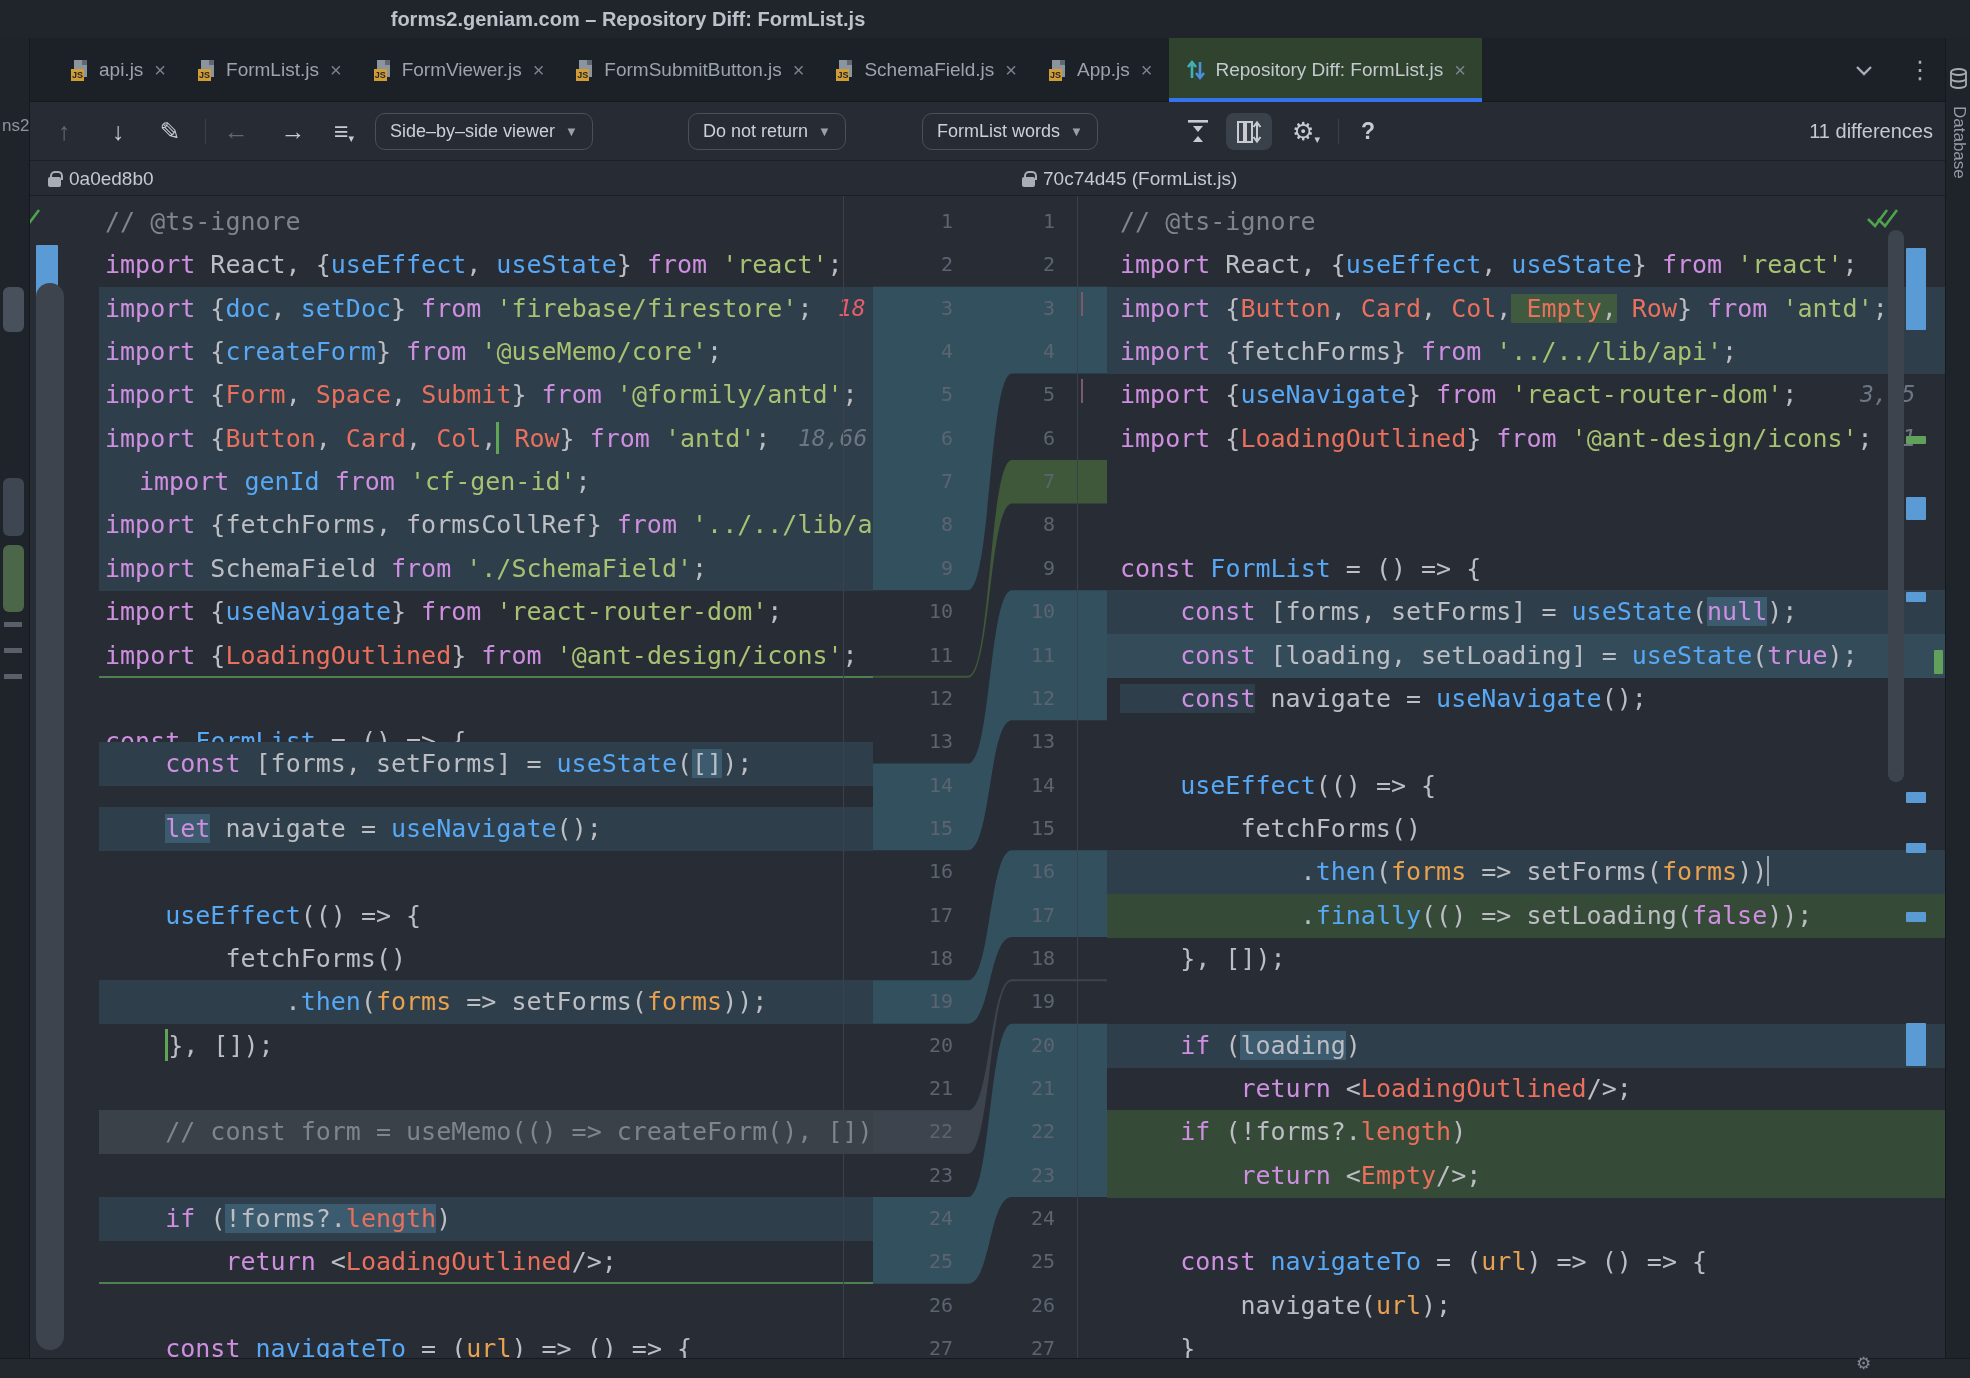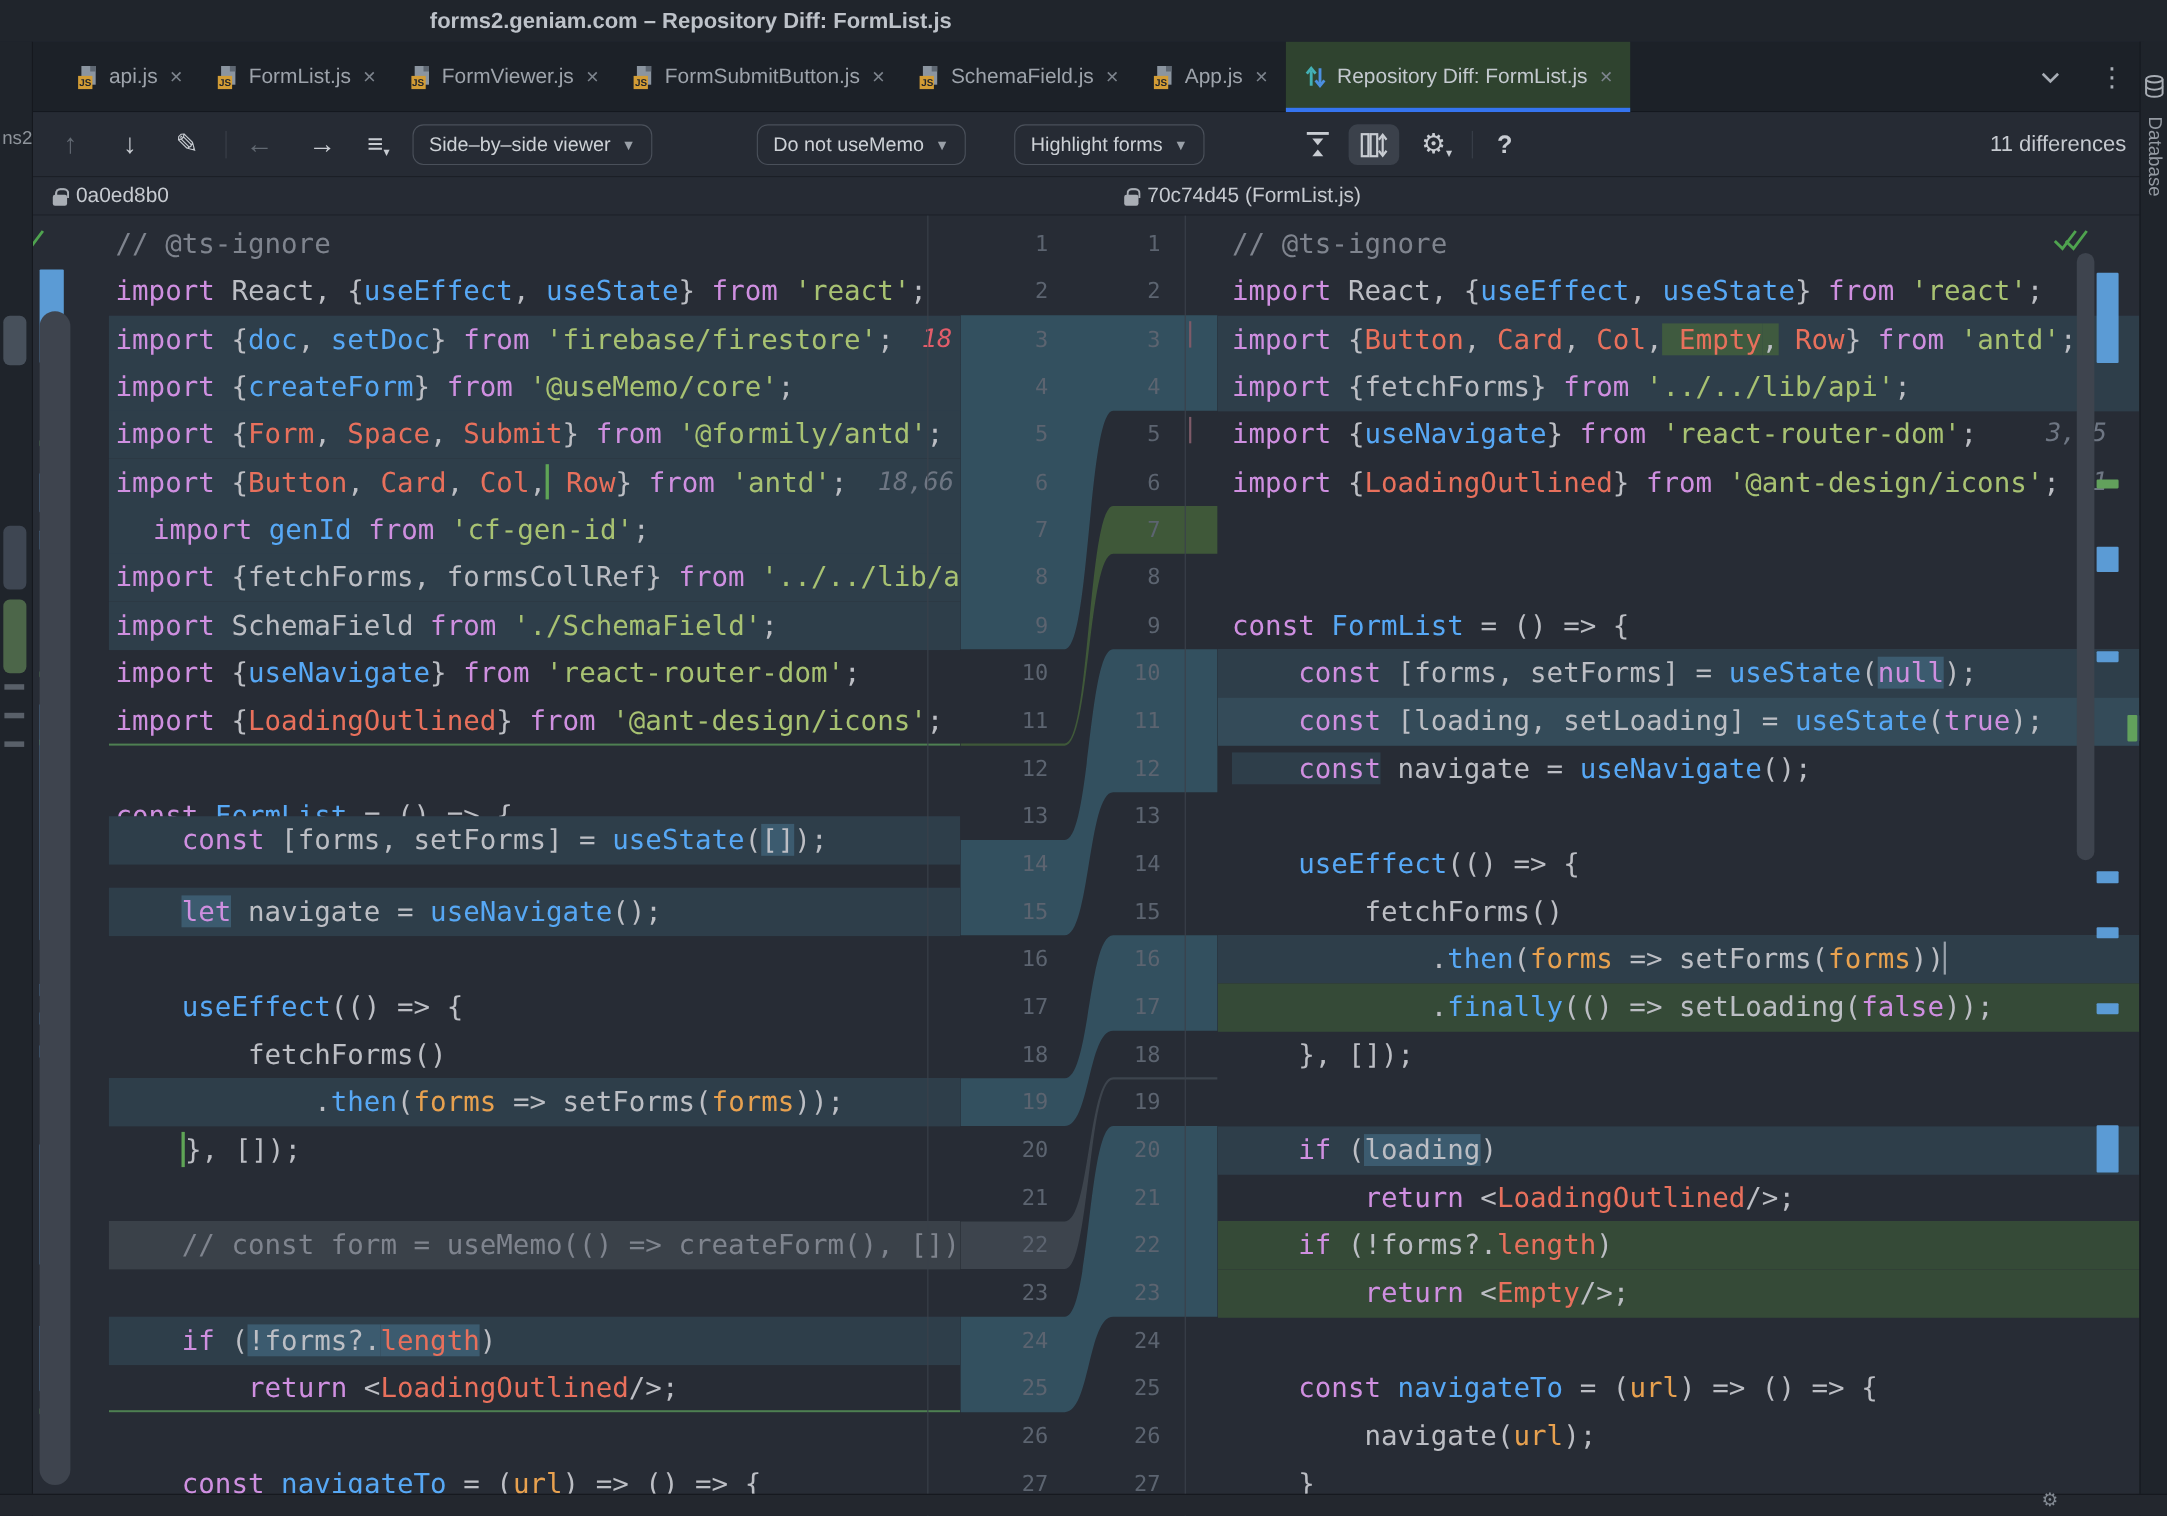--- a/index.html
+++ b/index.html
@@ -215,25 +215,25 @@
       </div>
     <div class="tbi" style="left:326px;width:36px">
       <span class="glyph24">≡</span>
         <span style="font-size:11px;margin-top:14px">▾</span>
     </div>
     <div class="dd" style="left:375px">
       <span>Side–by–side viewer</span>
         <span class="caret">▼</span>
     </div>
     <div class="dd" style="left:688px">
-      <span>Do not useMemo</span>
+      <span>Do not return</span>
         <span class="caret">▼</span>
     </div>
     <div class="dd" style="left:922px">
-      <span>Highlight forms</span>
+      <span>FormList words</span>
         <span class="caret">▼</span>
     </div>
     <div class="tbi" style="left:1180px;width:36px">
       <svg class="svgicon" width="26" height="28" viewBox="0 0 26 28">
         <rect x="3" y="3" width="20" height="2.6" fill="#C8CCD2"></rect>
         <polygon points="8,9 18,9 13,15" fill="#C8CCD2"></polygon>
         <polygon points="8,25 18,25 13,19" fill="#C8CCD2"></polygon>
       </svg>
     </div>
     <div class="syncbox">

